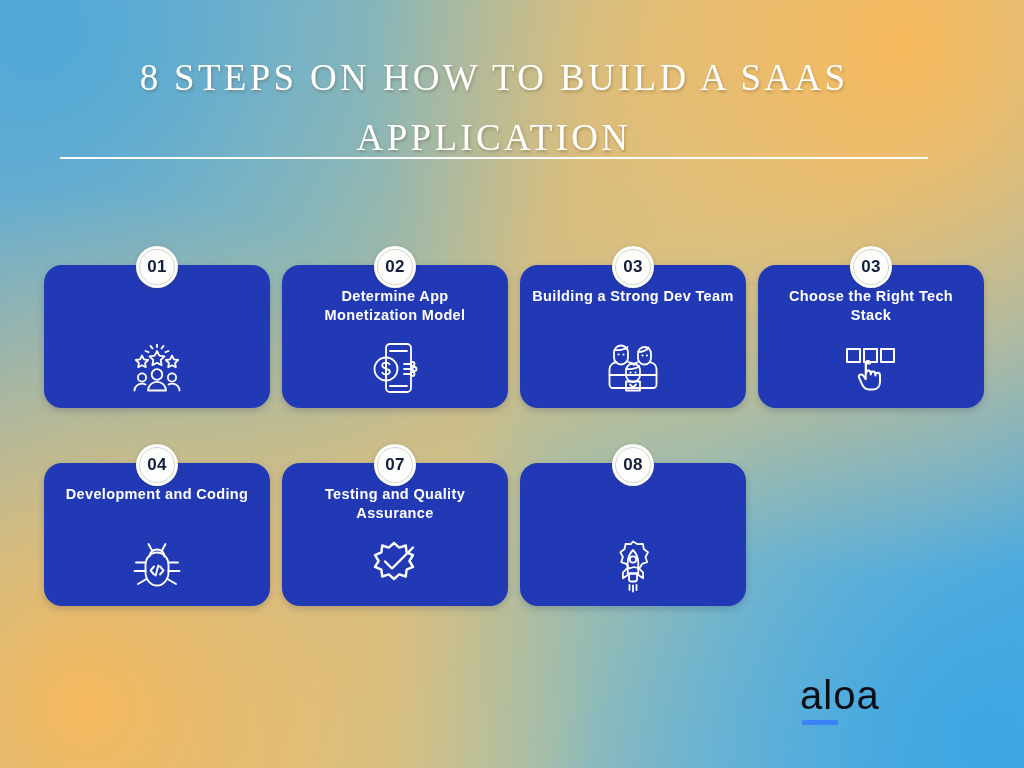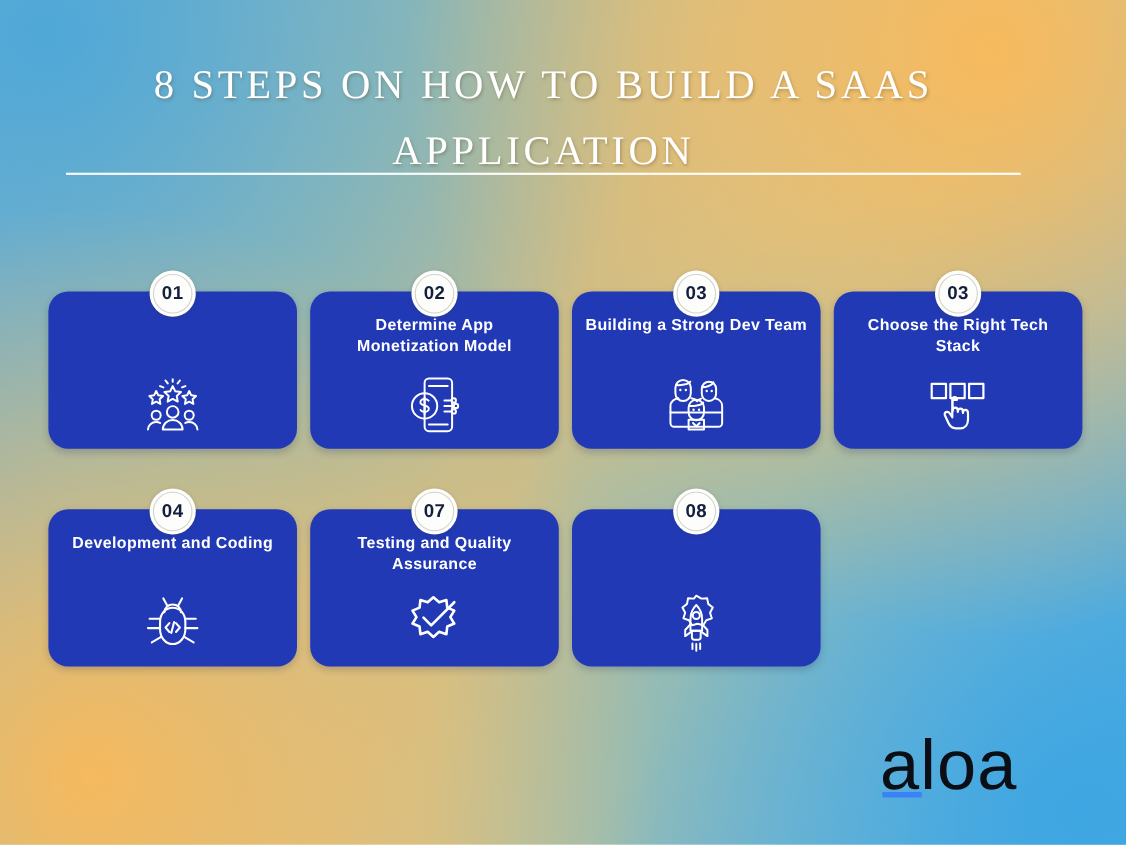--- a/index.html
+++ b/index.html
@@ -136,21 +136,21 @@
 
   
   .logo {
     position: absolute;
     left: 800px;
     top: 660px;
     width: 160px;
     height: 76px;
   }
   .logo-text {
-    font-size: 64px;
+    font-size: 40px;
     line-height: 70px;
     font-weight: 400;
     color: #0b0e14;
     letter-spacing: 1px;
     font-family: "Liberation Sans", sans-serif;
   }
   .logo-underline {
     position: absolute;
     left: 2px;
     top: 60px;

